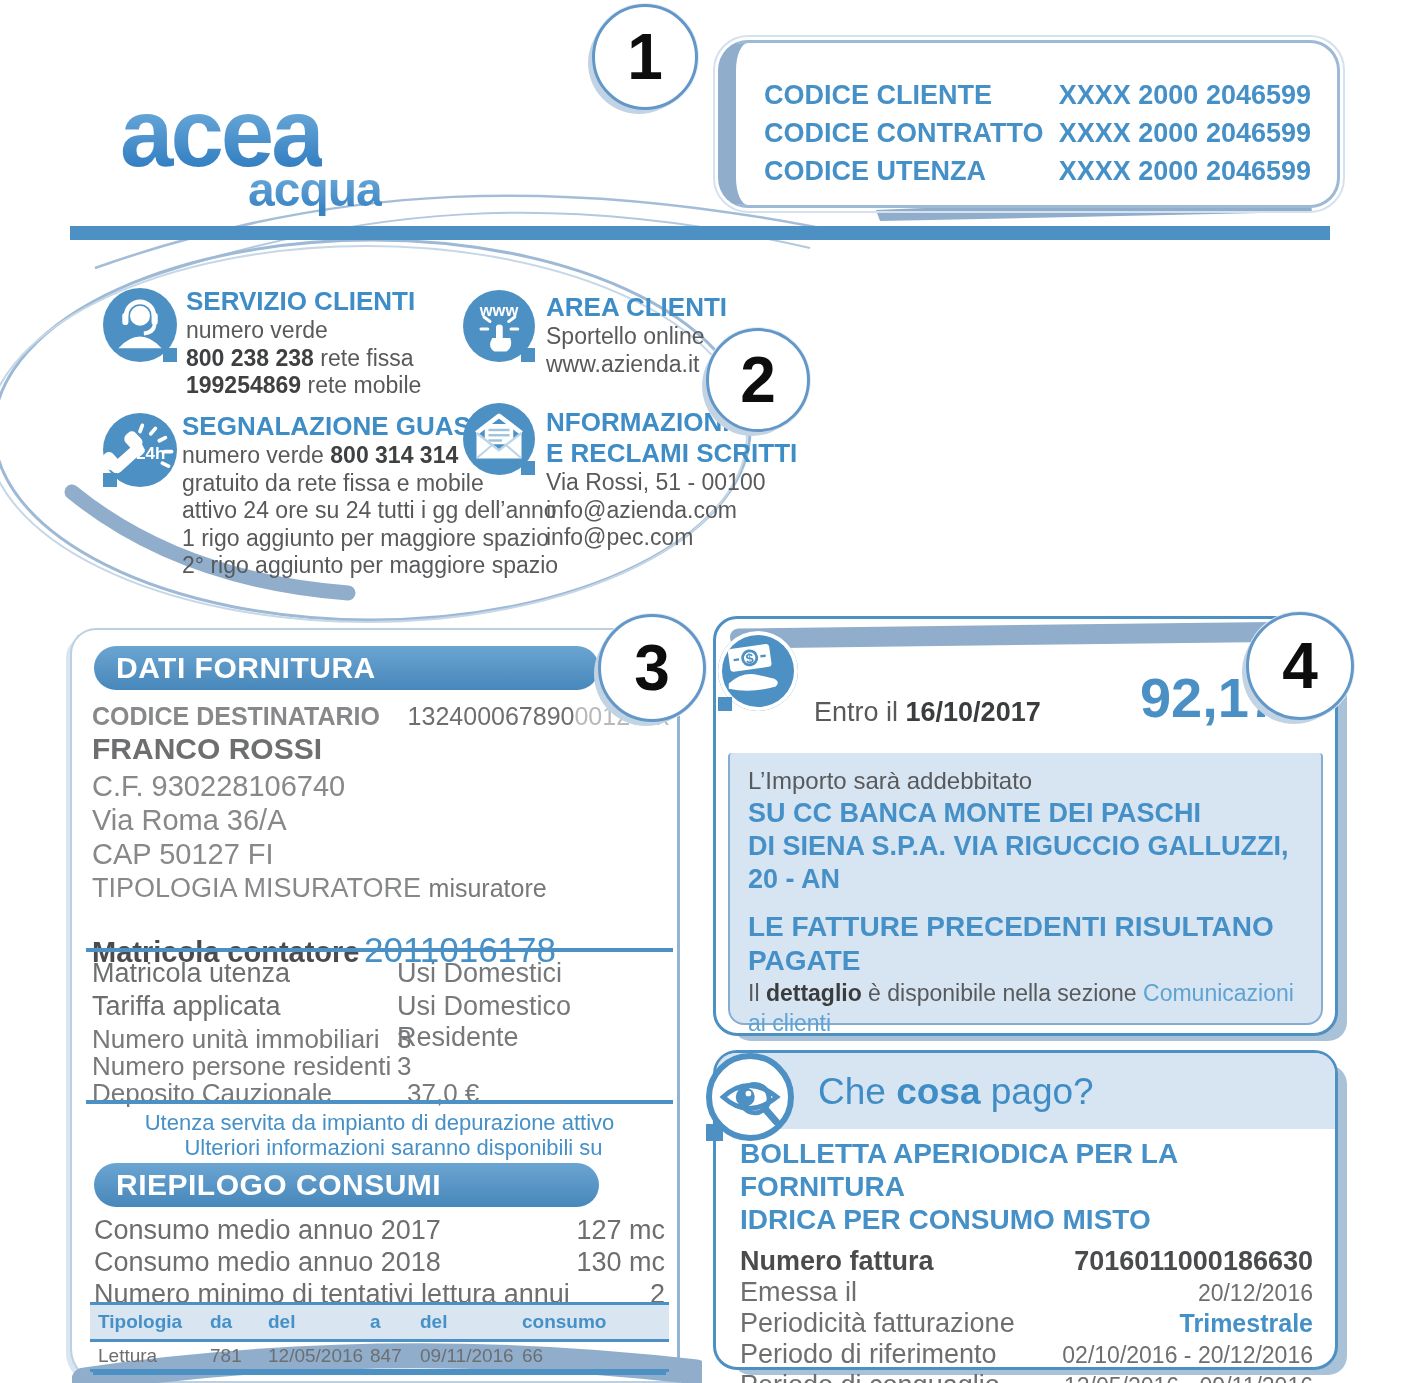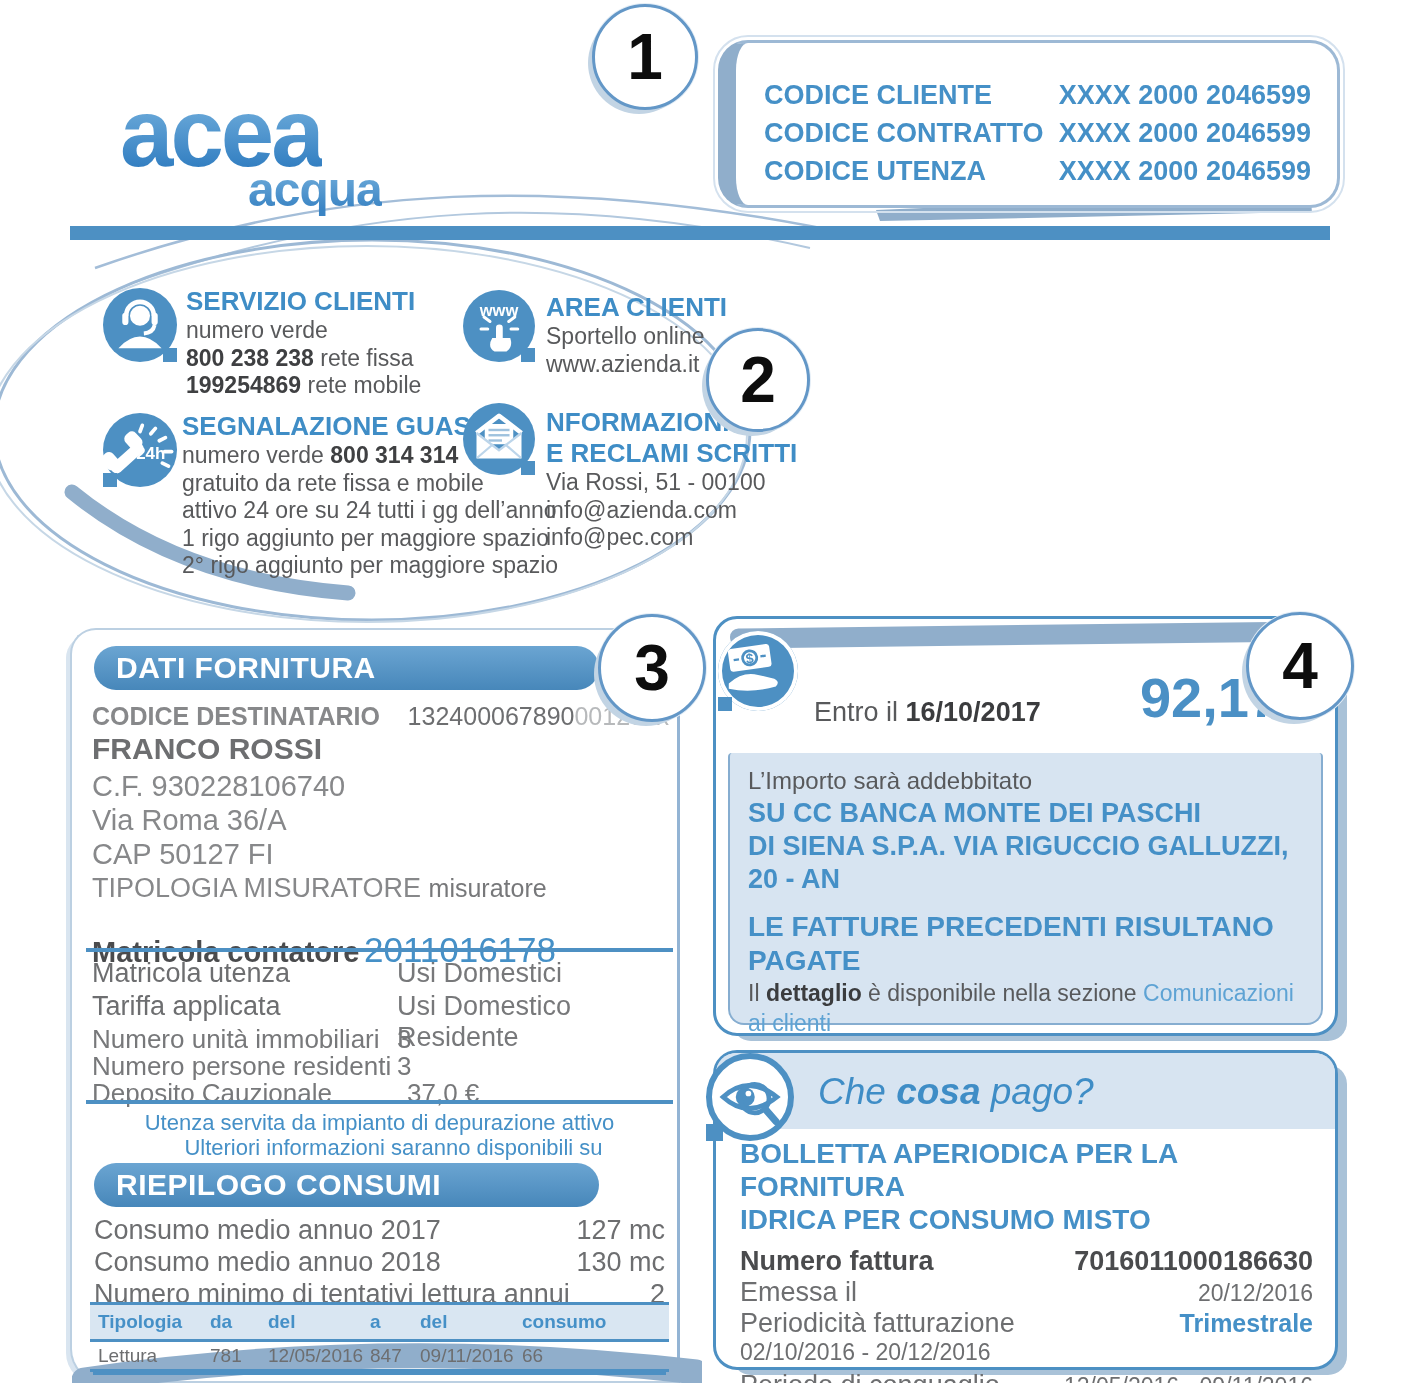--- a/index.html
+++ b/index.html
@@ -79,21 +79,21 @@
   .p4{font-size:23px;color:#58595b;line-height:30px;}
   .p4 .dk2{font-weight:bold;color:#3b3c3e;}
   .p4 .link{color:#5ea3d4;}
   .p5{font-size:24px;color:#3b3c3e;line-height:31px;margin-top:16px;}
   .p5 .rz{font-weight:bold;color:#4590c7;}
   .p6{font-size:27px;color:#5ea3d4;line-height:33px;}
   .chead{position:absolute;left:0;right:0;top:0;height:76px;background:#d7e4f1;border-radius:20px 20px 0 0;}
   .eicon{position:absolute;left:-10px;top:0;width:88px;height:88px;background:#fff;border:6px solid #4d90c3;
          border-radius:50%;z-index:3;box-sizing:border-box;}
   .eicon::after{content:'';position:absolute;left:-6px;bottom:-6px;width:22%;height:22%;background:#4d90c3;}
-  .ctitle2{position:absolute;left:102px;top:18px;font-size:37px;color:#3f8dc6;font-style:italic;}
+  .ctitle2{position:absolute;left:102px;top:18px;font-size:37px;color:#3f8dc6;}
   .ccontent{position:absolute;left:24px;right:22px;top:84px;}
   .csub{font-size:28px;font-weight:bold;color:#4590c7;line-height:33px;}
   .crow{display:flex;justify-content:space-between;align-items:baseline;height:31px;}
   .crow .cl{font-size:27px;color:#6d6e70;}
   .crow .cv{font-size:23px;color:#6d6e70;}
   .crow.first .cl,.crow.first .cv{font-weight:bold;color:#4a4b4d;font-size:27px;}
   .crow .cv.blue{color:#4590c7;font-weight:600;font-size:25px;}
 </style>
 </head>
 <body>
@@ -365,20 +365,21 @@
       </div>
       <div class="crow">
         <span class="cl">Emessa il</span>
         <span class="cv">20/12/2016</span>
       </div>
       <div class="crow">
         <span class="cl">Periodicità fatturazione</span>
         <span class="cv blue">Trimestrale</span>
       </div>
       <div class="crow">
+        <span class="cl">Periodo di riferimento</span>
         <span class="cv">02/10/2016 - 20/12/2016</span>
       </div>
       <div class="crow">
         <span class="cl">Periodo di conguaglio</span>
         <span class="cv">12/05/2016 - 09/11/2016</span>
       </div>
     </div>
   </div>
 
 </div>

